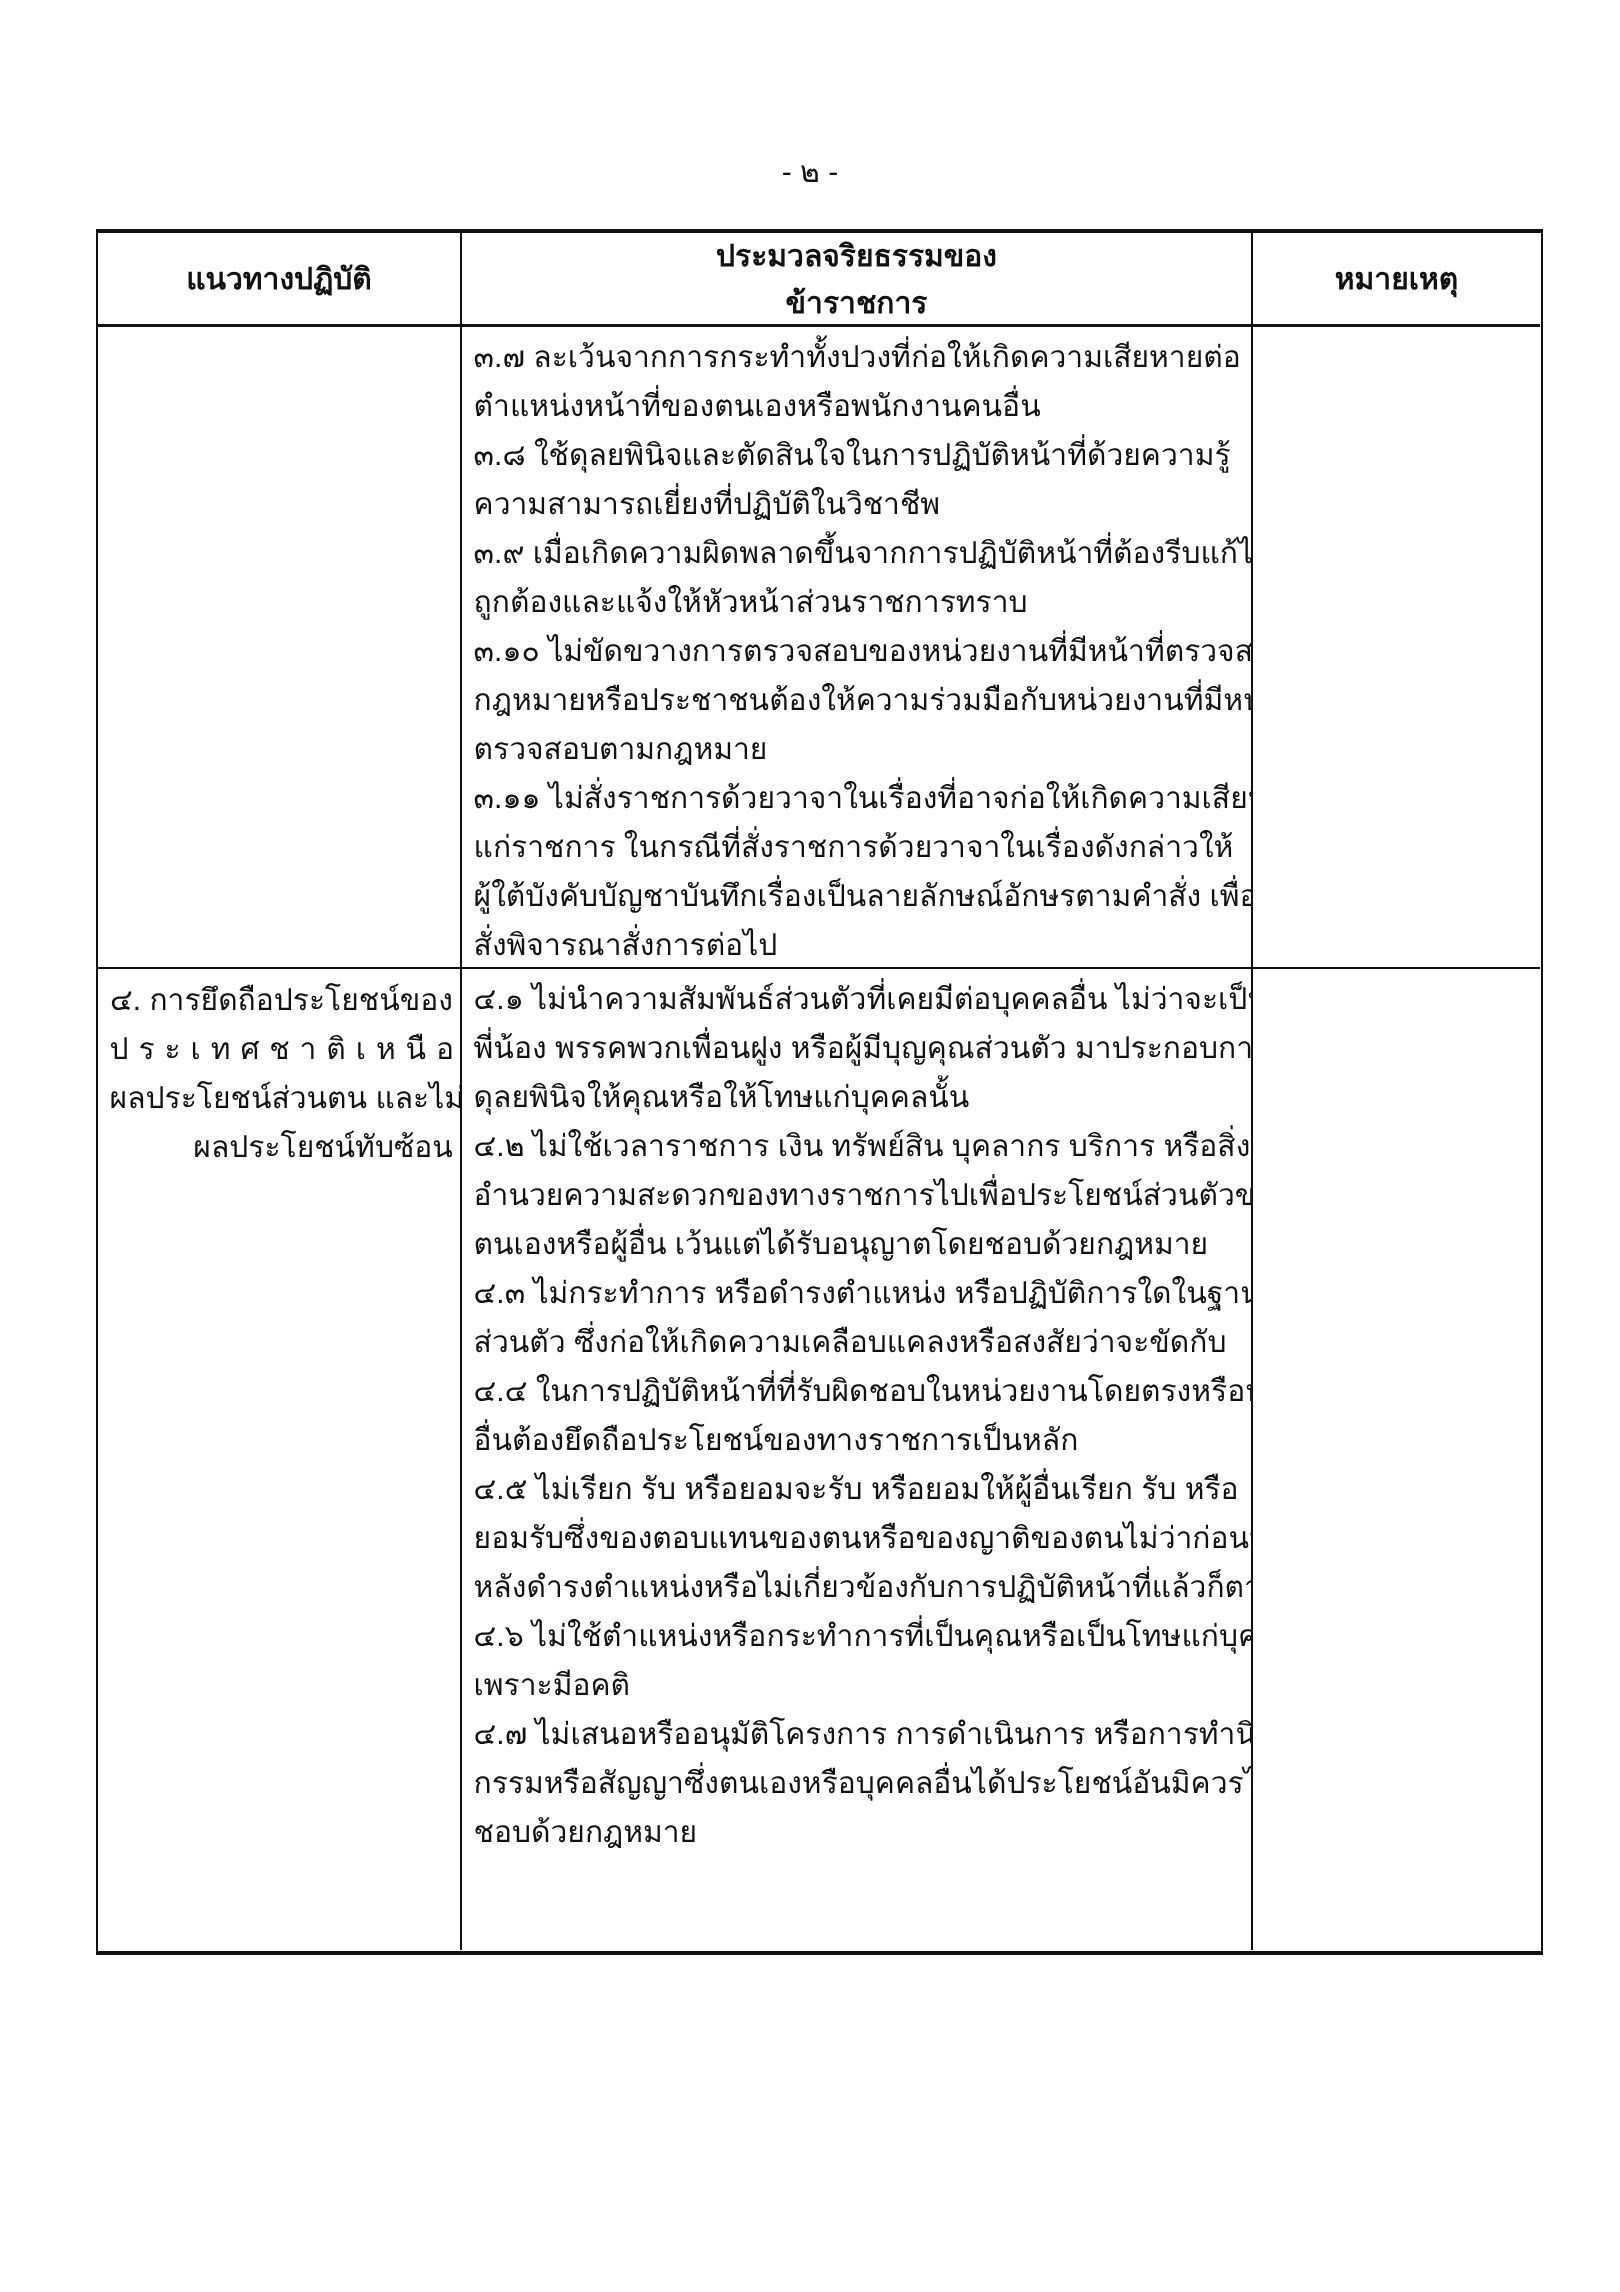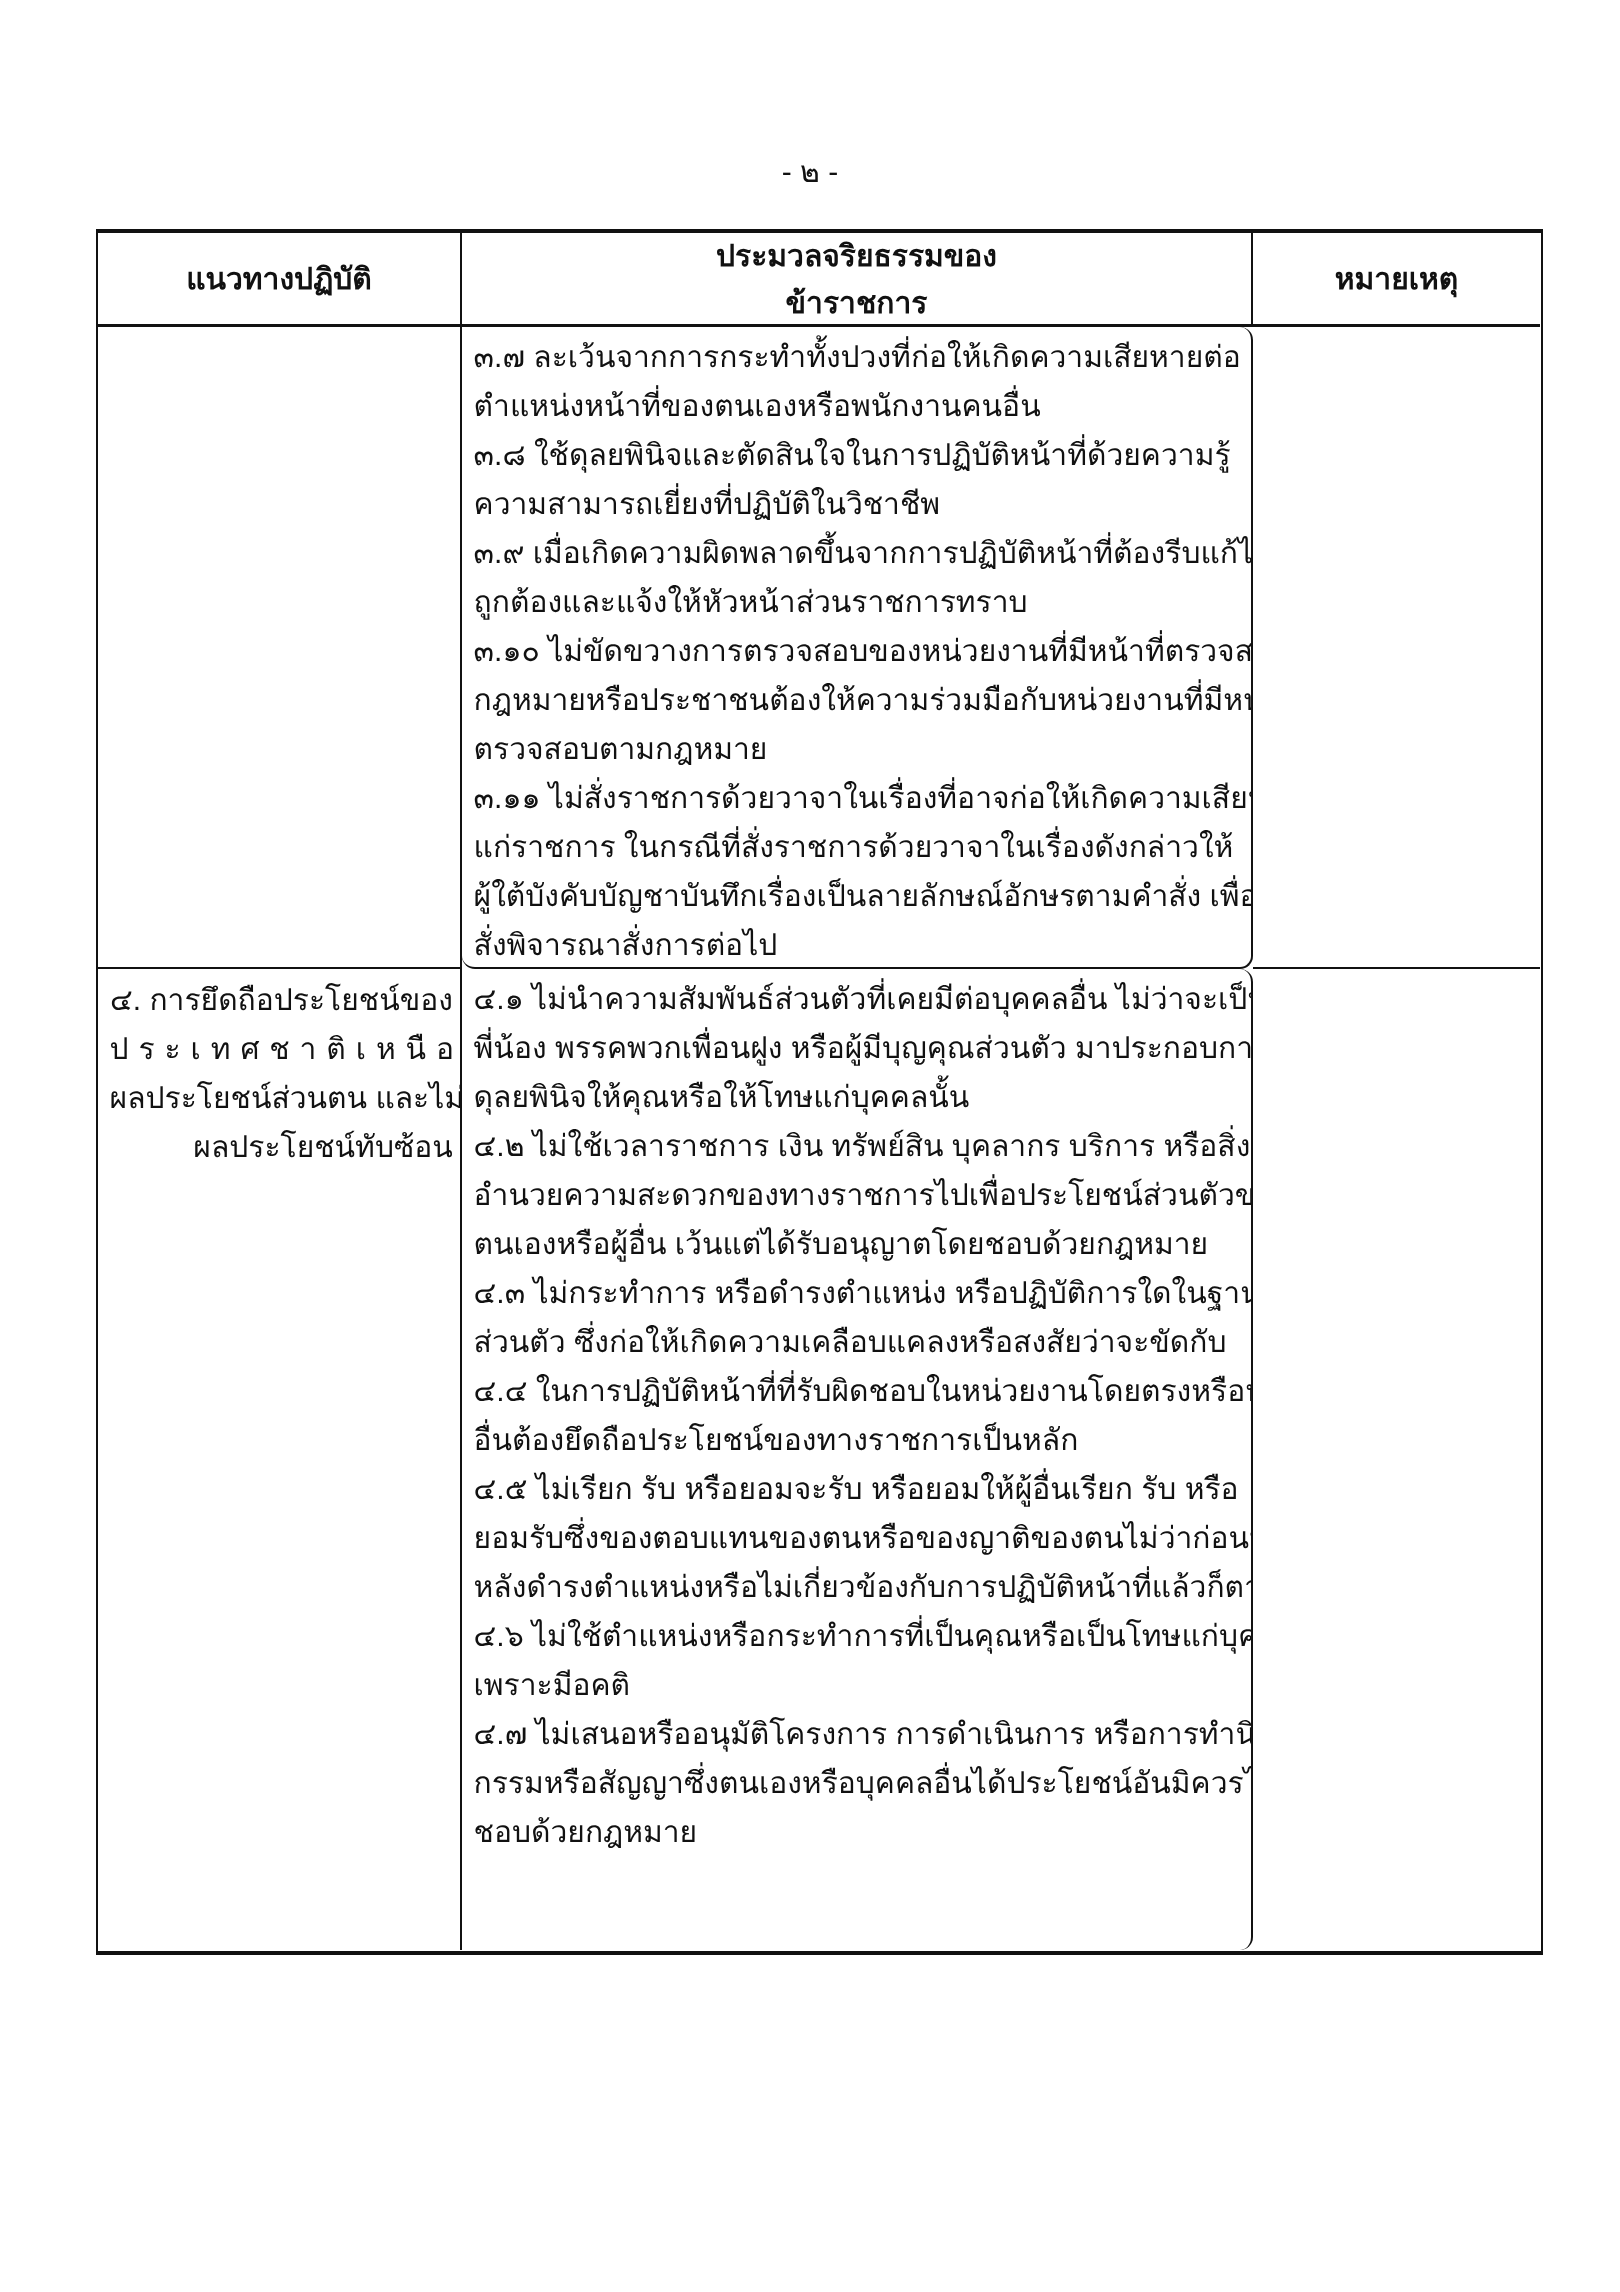--- a/index.html
+++ b/index.html
@@ -62,21 +62,21 @@
     white-space: nowrap;
   }
   .body-text {
     font-size: 30px;
   }
   .body-text .tline {
     height: 49px;
     line-height: 49px;
     white-space: nowrap;
   }
-  .guideline-cell { padding: 4.5px 9px 0 11.6px; border-radius: 13px; }
+  .guideline-cell { padding: 4.5px 9px 0 11.6px; }
   .code-cell     { padding: 6.3px 7.2px 0 11.6px; text-align: right; }
   .tline.spaced  { letter-spacing: 0.33em; }
 </style>
 </head>
 <body>
 
 <div class="page-number">- ๒ -</div>
 
 <div class="doc-table">
 

